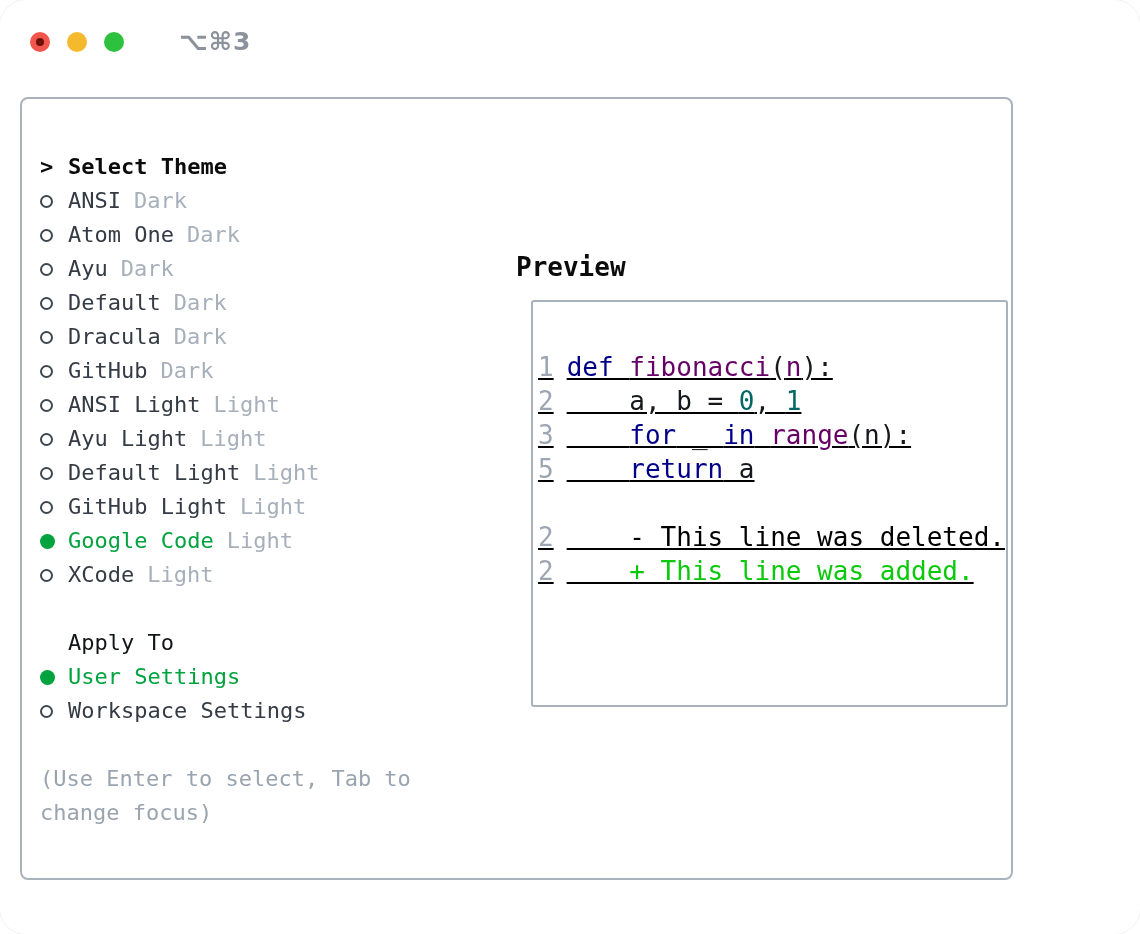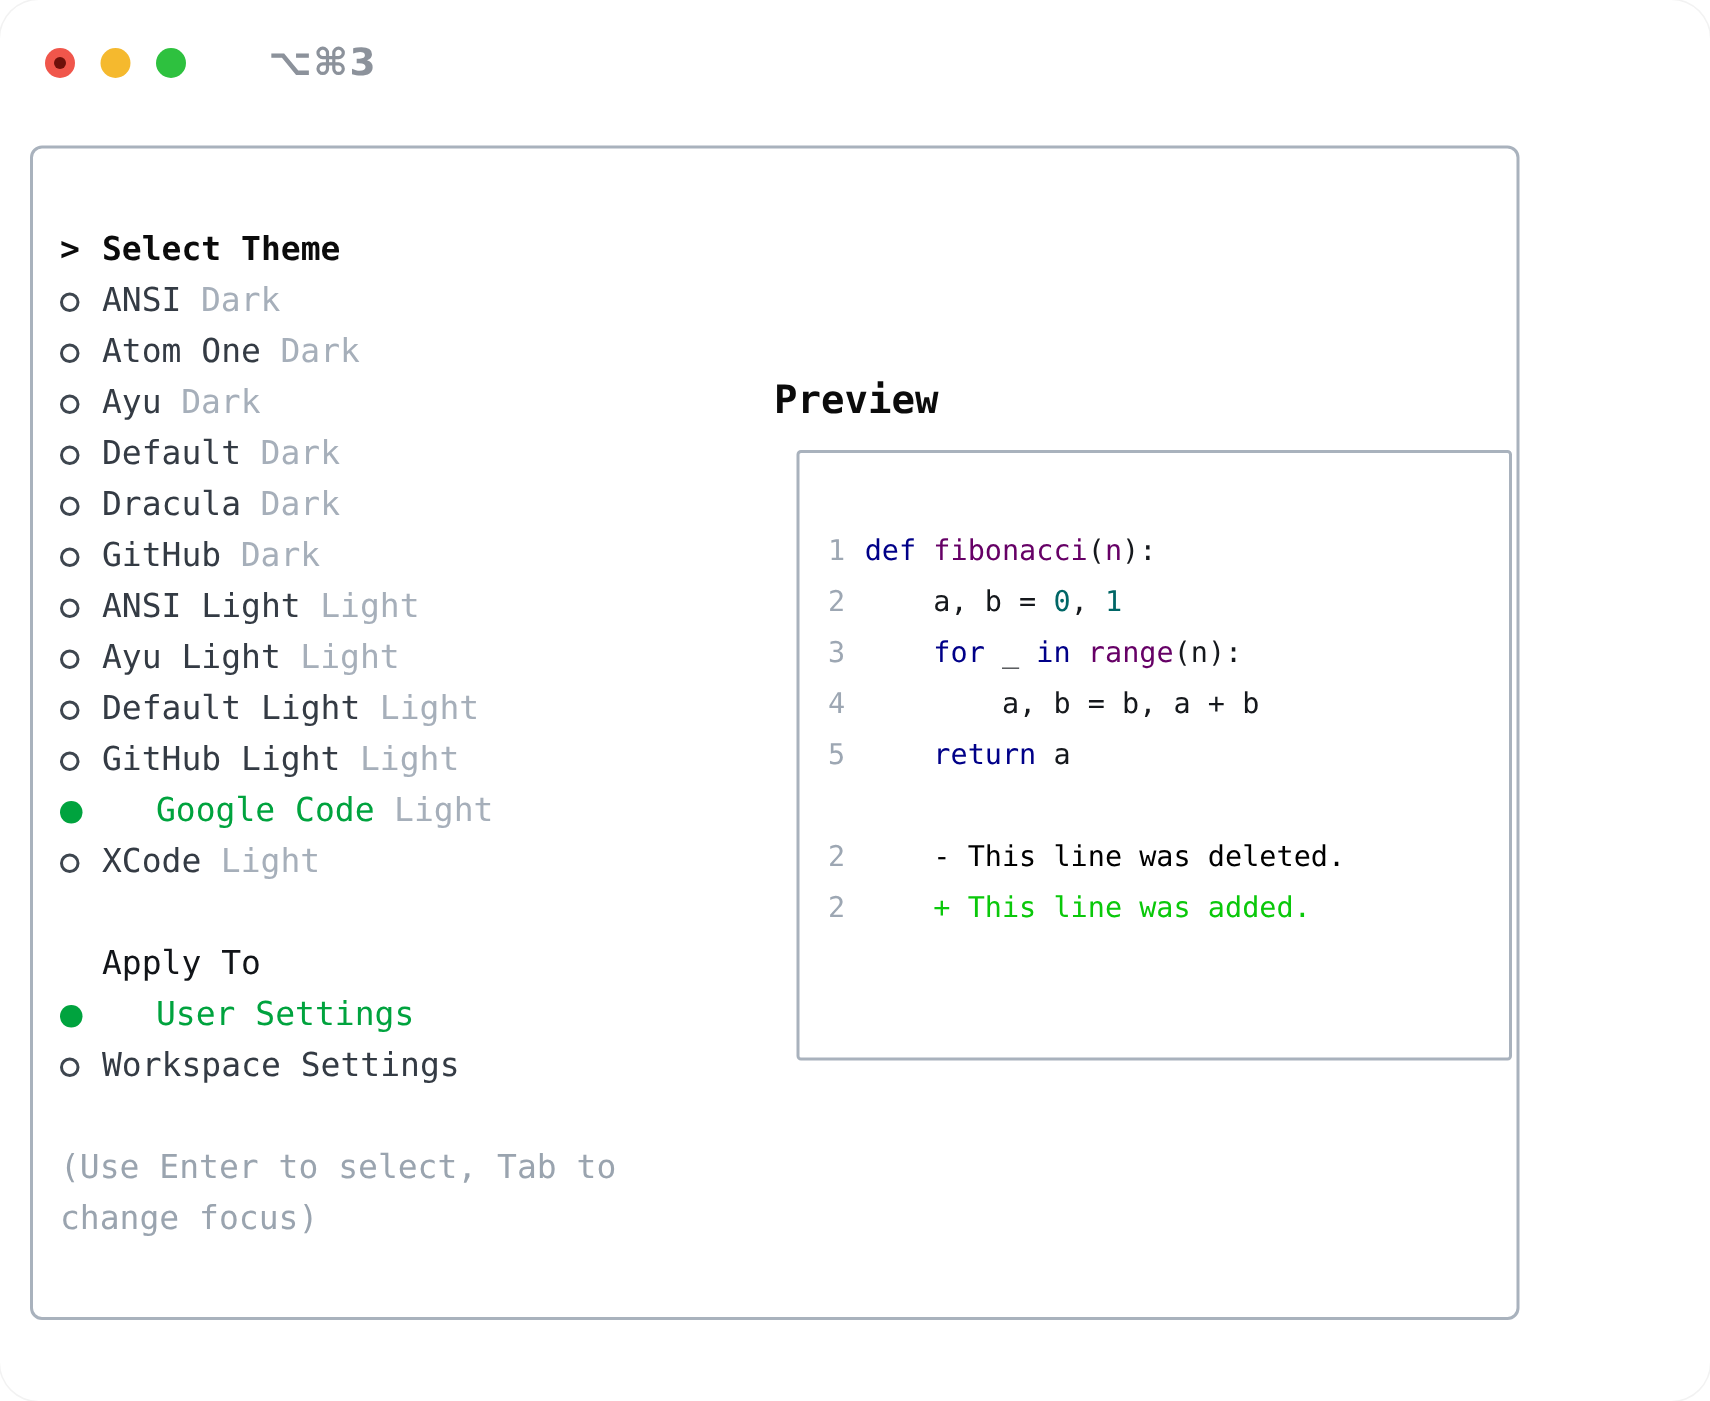--- a/index.html
+++ b/index.html
@@ -27,34 +27,34 @@
   .panel { position:absolute; left:20px; top:97px; width:993px; height:783px;
            border:2px solid #a9b2bd; border-radius:8px; background:#ffffff; }
 
   .left-col { position:absolute; left:18px; top:51px; font-size:22px; line-height:34px; }
   .row { display:flex; align-items:center; height:34px; white-space:pre; }
   .marker { width:28px; display:flex; align-items:center; }
   .prompt { font-weight:bold; color:#0b0b0b; }
   .circle { width:13px; height:13px; border-radius:50%; border:2px solid #3e464f; }
   .circle.sel { width:15px; height:15px; border:none; background:#00a33e; }
   .t-name { color:#343b44; }
-  .t-name.sel { color:#00a33e;margin-left:36px; }
+  .t-name.sel { color:#00a33e; }
   .t-variant { color:#a6afba; margin-left:13px; }
   .hdr { font-weight:bold; color:#0b0b0b; }
   .hdr2 { color:#111418; }
   .spacer { height:34px; }
   .help { margin-top:0; width:395px; color:#9aa4af; white-space:normal;
           word-break:normal; line-height:34px; }
 
   
   .preview-title { position:absolute; left:494px; top:151px; font-size:26px;
                    line-height:34px; font-weight:bold; color:#0b0b0b; }
   .preview-box { position:absolute; left:509px; top:201px; width:477px; height:407px;
                  border:2px solid #a9b2bd; border-radius:3px; background:#ffffff; }
-  .code { position:absolute; left:19px; top:48px; font-size:19px; line-height:34px; }
+  .code { position:absolute; left:5px; top:48px; font-size:26px; line-height:34px;text-decoration:underline; }
   .code-line { white-space:pre; height:34px; }
   .lineno { color:#9da7b3; margin-right:13px; }
   .kwd { color:#000088; }
   .typ { color:#660066; }
   .lit { color:#006666; }
   .pln { color:#15181c; }
   .ctx { color:#8c95a0; }
   .del { color:#000000; }
   .add { color:#0ac80a; }
 </style>
@@ -112,21 +112,20 @@
       <div class="help">(Use Enter to select, Tab to change focus)</div>
     </div>
 
     <div class="preview-title">Preview</div>
 
     <div class="preview-box">
       <div class="code" id="code-lines">
           <div class="code-line"><span class="lineno">1</span><span class="kwd">def </span><span class="typ">fibonacci</span><span class="pln">(</span><span class="typ">n</span><span class="pln">):</span></div>
           <div class="code-line"><span class="lineno">2</span><span class="pln">    a, b = </span><span class="lit">0</span><span class="pln">, </span><span class="lit">1</span></div>
           <div class="code-line"><span class="lineno">3</span><span class="pln">    </span><span class="kwd">for</span><span class="pln"> _ </span><span class="kwd">in</span><span class="pln"> </span><span class="typ">range</span><span class="pln">(n):</span></div>
-          <div class="code-line"><span class="lineno">4</span><span class="pln">        a, b = b, a + b</span></div>
           <div class="code-line"><span class="lineno">5</span><span class="pln">    </span><span class="kwd">return</span><span class="pln"> a</span></div>
           <div class="code-line"><span class="lineno"></span></div>
           <div class="code-line"><span class="lineno">2</span><span class="del">    - This line was deleted.</span></div>
           <div class="code-line"><span class="lineno">2</span><span class="add">    + This line was added.</span></div>
         </div>
     </div>
 
   </div>
 </div>
 

